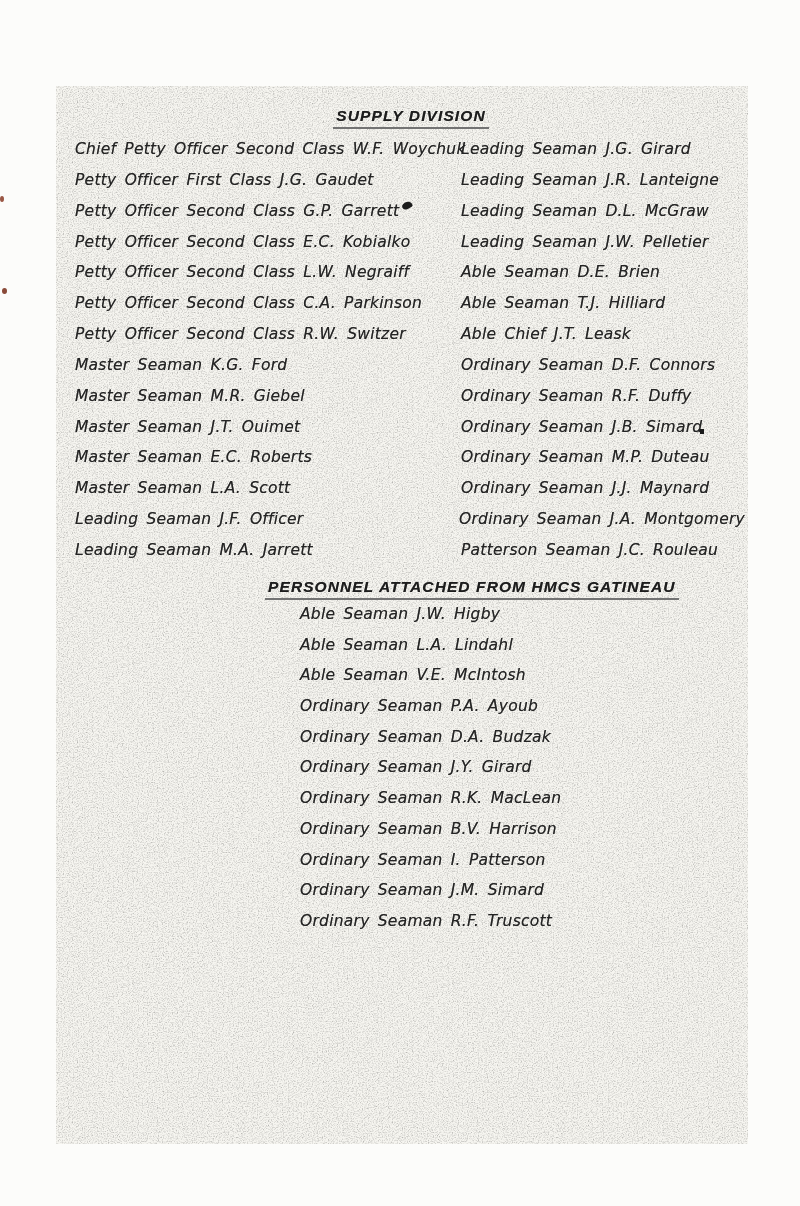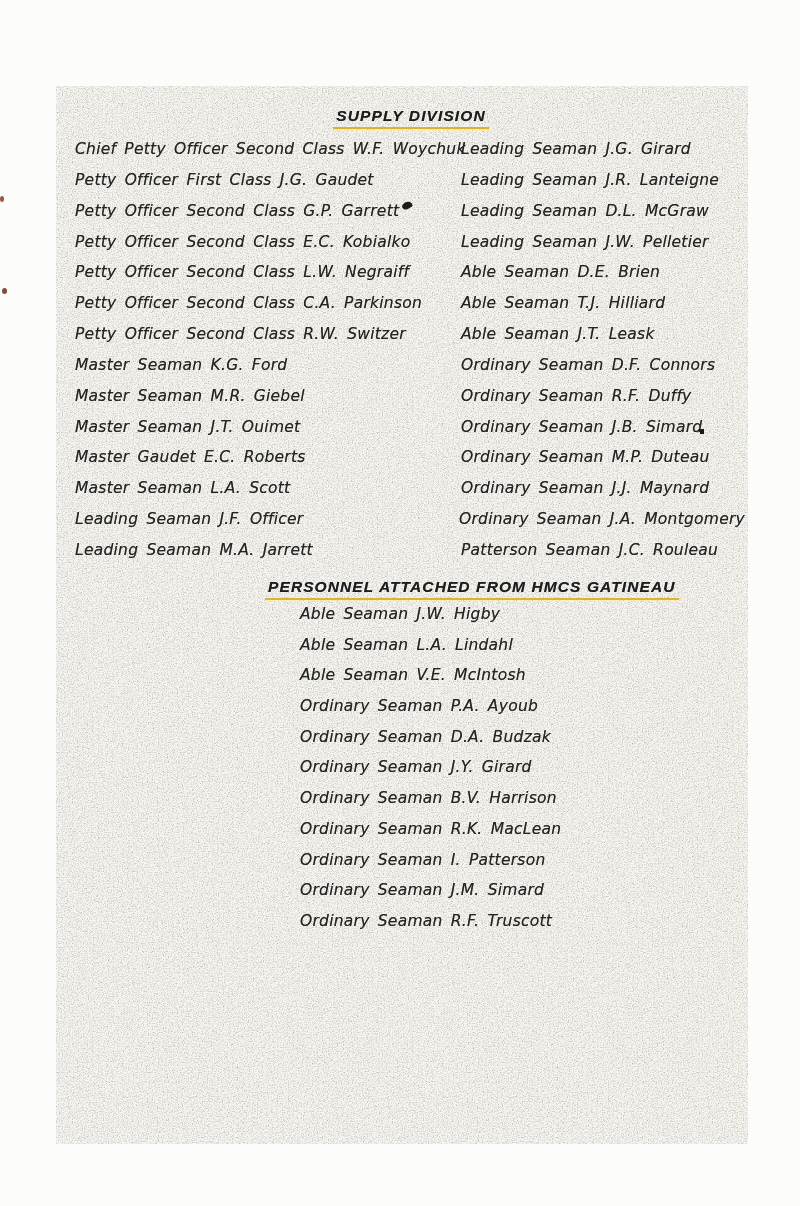--- a/index.html
+++ b/index.html
@@ -40,21 +40,21 @@
     font-style: italic;
     font-size: 15.5px;
     line-height: 18px;
     letter-spacing: 1.1px;
     color: #1d1d1d;
     text-shadow: 0 0 0.4px rgba(20,20,20,0.6);
     white-space: nowrap;
   }
   .heading .u {
     display: inline-block;
-    border-bottom: 2px solid #eab308;
+    border-bottom: 2px solid #737373;
     padding: 0 3px 2px 3px;
   }
   .title1 { top: 107px; left: 0; width: 800px; text-align: center; }
   .title1 .u { transform: translateX(11px); }
   .title2 { top: 578px; left: 265px; }
 
   .supply-list { position: absolute; left: 75px; top: 139px; width: 670px; }
   .supply-list .row { display: flex; height: 30.85px; align-items: flex-start; }
   .supply-list .cell-left  { width: 386px; }
   .supply-list .cell-right { flex: 1; }
@@ -114,36 +114,36 @@
     <div class="row">
       <div class="line cell-left">Petty Officer Second Class L.W. Negraiff</div>
       <div class="line cell-right">Able Seaman D.E. Brien</div>
     </div>
     <div class="row">
       <div class="line cell-left">Petty Officer Second Class C.A. Parkinson</div>
       <div class="line cell-right">Able Seaman T.J. Hilliard</div>
     </div>
     <div class="row">
       <div class="line cell-left">Petty Officer Second Class R.W. Switzer</div>
-      <div class="line cell-right">Able Seaman J.T. Leask</div>
+      <div class="line cell-right">Able Chief J.T. Leask</div>
     </div>
     <div class="row">
       <div class="line cell-left">Master Seaman K.G. Ford</div>
       <div class="line cell-right">Ordinary Seaman D.F. Connors</div>
     </div>
     <div class="row">
       <div class="line cell-left">Master Seaman M.R. Giebel</div>
       <div class="line cell-right">Ordinary Seaman R.F. Duffy</div>
     </div>
     <div class="row">
       <div class="line cell-left">Master Seaman J.T. Ouimet</div>
       <div class="line cell-right">Ordinary Seaman J.B. Simard</div>
     </div>
     <div class="row">
-      <div class="line cell-left">Master Gaudet E.C. Roberts</div>
+      <div class="line cell-left">Master Seaman E.C. Roberts</div>
       <div class="line cell-right">Ordinary Seaman M.P. Duteau</div>
     </div>
     <div class="row">
       <div class="line cell-left">Master Seaman L.A. Scott</div>
       <div class="line cell-right">Ordinary Seaman J.J. Maynard</div>
     </div>
     <div class="row">
       <div class="line cell-left">Leading Seaman J.F. Officer</div>
       <div class="line cell-right">Ordinary Seaman J.A. Montgomery</div>
     </div>
@@ -157,22 +157,22 @@
     <span class="u">PERSONNEL ATTACHED FROM HMCS GATINEAU</span>
   </div>
 
   <div class="attached-list">
     <div class="row line">Able Seaman J.W. Higby</div>
     <div class="row line">Able Seaman L.A. Lindahl</div>
     <div class="row line">Able Seaman V.E. McIntosh</div>
     <div class="row line">Ordinary Seaman P.A. Ayoub</div>
     <div class="row line">Ordinary Seaman D.A. Budzak</div>
     <div class="row line">Ordinary Seaman J.Y. Girard</div>
+    <div class="row line">Ordinary Seaman R.K. MacLean</div>
     <div class="row line">Ordinary Seaman B.V. Harrison</div>
-    <div class="row line">Ordinary Seaman R.K. MacLean</div>
     <div class="row line">Ordinary Seaman I. Patterson</div>
     <div class="row line">Ordinary Seaman J.M. Simard</div>
     <div class="row line">Ordinary Seaman R.F. Truscott</div>
   </div>
 
   <div class="artifact ink-mark"></div>
   <div class="artifact speck-red-1"></div>
   <div class="artifact speck-red-2"></div>
   <div class="artifact speck-black"></div>
 

